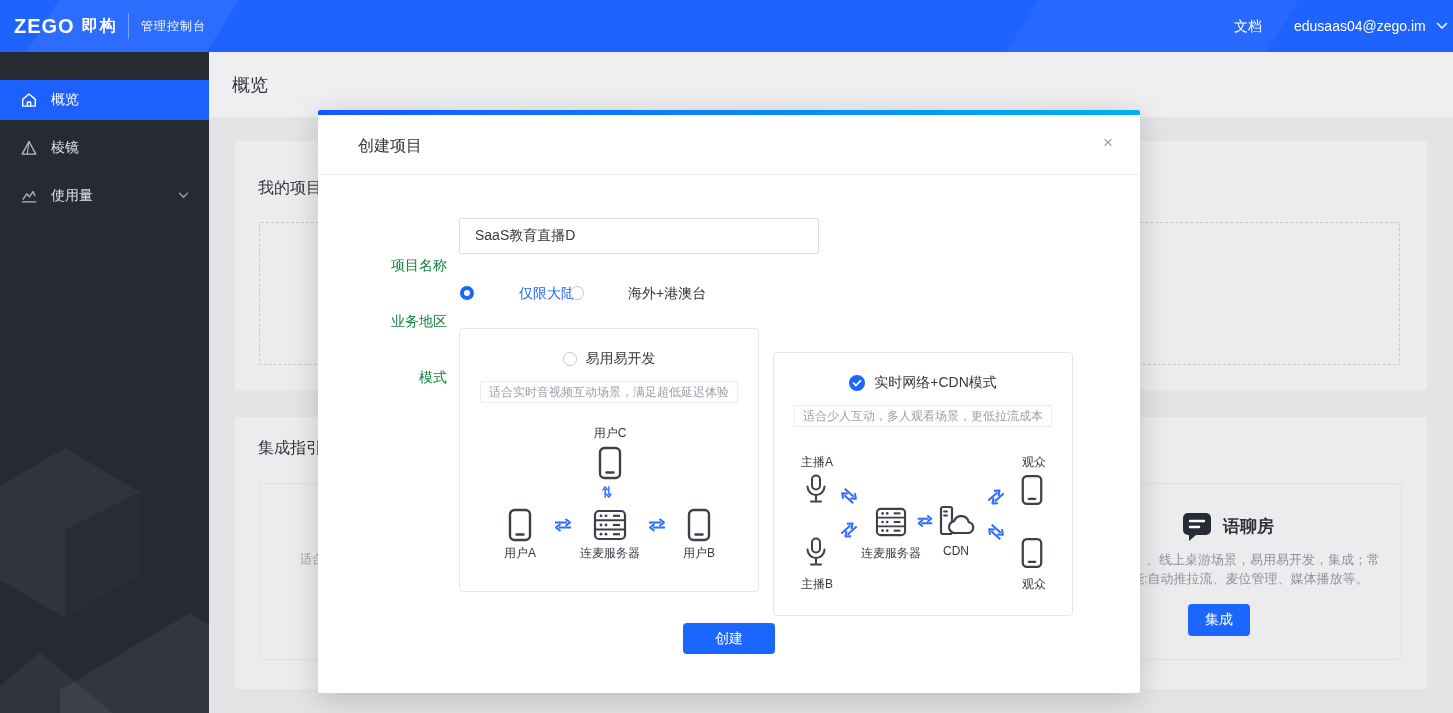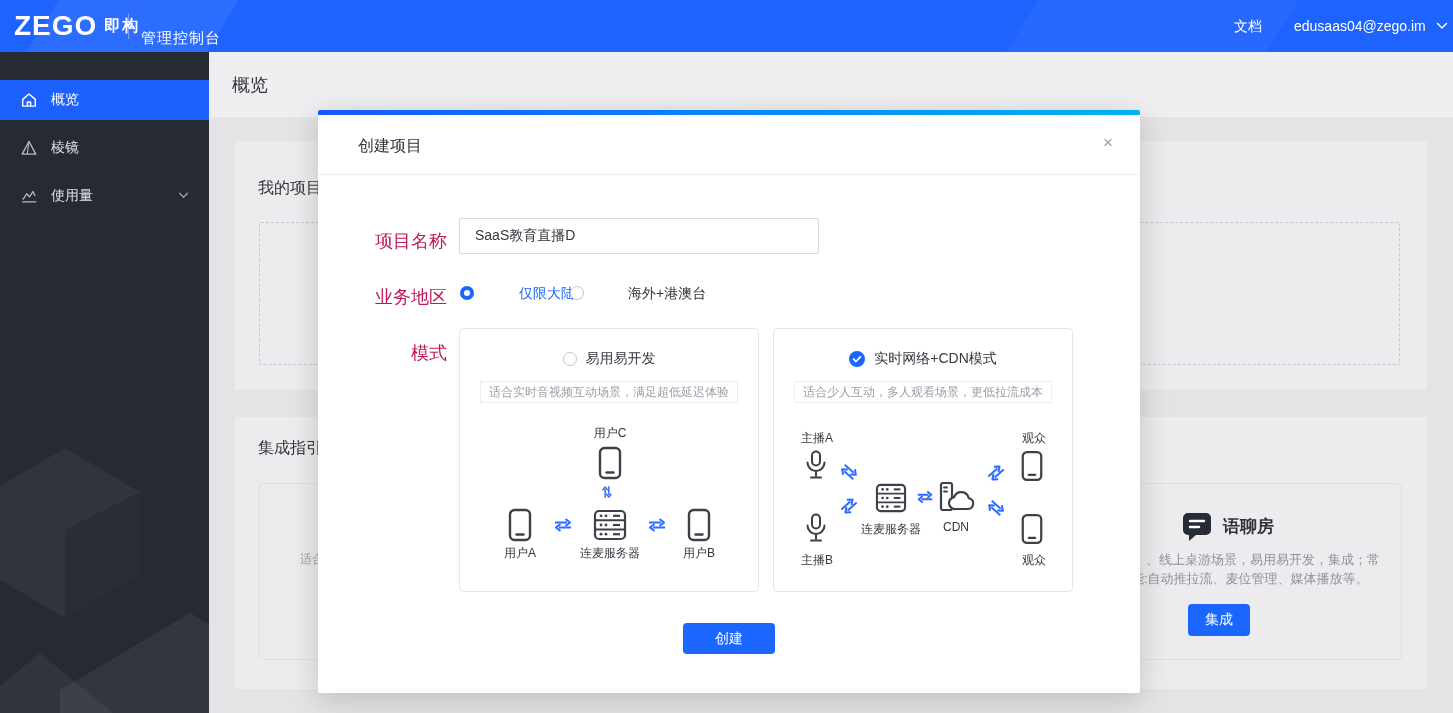--- a/index.html
+++ b/index.html
@@ -5,24 +5,24 @@
   * { margin:0; padding:0; box-sizing:border-box; }
   html,body { width:1453px; height:713px; }
   body { font-family:"Liberation Sans","DejaVu Sans",sans-serif; background:#e4e4e6; overflow:hidden; }
   .abs { position:absolute; }
   #stage { position:relative; width:1453px; height:713px; background:#e4e4e6; overflow:hidden; }
 
   
   #topbar { left:0; top:0; width:1453px; height:52px; background:#1f63ff; z-index:10; overflow:hidden; }
   .streak { position:absolute; background:rgba(255,255,255,0.06); }
   .logo-wrap { position:absolute; left:14px; top:0; height:52px; display:flex; align-items:center; color:#fff; }
-  .logo-en { font-size:28px; font-weight:800; letter-spacing:1px; }
+  .logo-en { font-size:20px; font-weight:800; letter-spacing:1px; }
   .logo-cn { font-size:16px; font-weight:700; margin-left:7px; letter-spacing:2px; }
   .tb-divider { position:absolute; left:128px; top:13px; width:1px; height:26px; background:rgba(255,255,255,0.35); }
-  .tb-title { position:absolute; left:141px; top:12px; height:52px; line-height:52px; color:#fff; font-size:15px; font-weight:500; letter-spacing:1px; }
+  .tb-title { position:absolute; left:141px; top:0; height:52px; line-height:52px; color:#fff; font-size:12px; font-weight:500; letter-spacing:1px; }
   .tb-doc { position:absolute; left:1234px; top:0; height:36px; line-height:52px; color:#fff; font-size:14px; cursor:pointer; }
   .tb-account { position:absolute; left:1294px; top:0; height:52px; line-height:52px; color:#fff; font-size:14px; cursor:pointer; }
   .tb-chevron { position:absolute; left:1436px; top:22px; }
 
   
   #sidebar { left:0; top:52px; width:209px; height:661px; background:#262a33; z-index:5; overflow:hidden; }
   .side-item { position:absolute; left:0; width:209px; height:40px; display:flex; align-items:center; padding-left:20px; gap:13px; color:#dde0e6; font-size:14px; cursor:pointer; }
   .side-item.active { background:#1c61fd; color:#fff; }
   .side-chevron { position:absolute; right:20px; top:16px; }
   .cube { position:absolute; }
@@ -38,21 +38,21 @@
   .vr-title { position:absolute; font-size:17px; font-weight:700; color:#2e3138; }
   .vr-line { position:absolute; font-size:13px; color:#8e929b; white-space:nowrap; }
   .vr-btn { position:absolute; width:62px; height:32px; background:#1a66ff; color:#fff; font-size:14px; border:none; border-radius:4px; cursor:pointer; }
 
   
   #modal { left:318px; top:110px; width:822px; height:583px; background:#fff; border-radius:2px; box-shadow:0 6px 30px rgba(0,0,0,0.18); z-index:50; }
   .grad-bar { position:absolute; left:0; top:0; width:822px; height:5px; background:linear-gradient(90deg,#1557ff,#00b2f2); border-radius:2px 2px 0 0; }
   .modal-title { position:absolute; left:40px; top:26px; font-size:16px; color:#33353b; font-weight:500; }
   .modal-close { position:absolute; right:27px; top:23px; font-size:17px; color:#9aa0a8; cursor:pointer; }
   .modal-div { position:absolute; left:0; top:64px; width:822px; height:1px; background:#ececef; }
-  .form-label { position:absolute; width:129px; text-align:right; font-size:18px; color:#be185d; }
+  .form-label { position:absolute; width:129px; text-align:right; font-size:14px; color:#15803d;margin-top:28px; }
   .name-input { position:absolute; left:141px; top:108px; width:360px; height:36px; border:1px solid #d9dade; border-radius:2px; font-size:14px; color:#33373e; padding:0 15px; outline:none; font-family:inherit; }
   .radio { position:absolute; width:14px; height:14px; border-radius:50%; background:#fff; }
   .radio.off { border:1px solid #c3c7cf; }
   .radio.on { border:4px solid #1a66ff; }
   .radio-label { position:absolute; font-size:14px; cursor:pointer;margin-left:36px; }
   .mode-card { position:absolute; top:218px; width:300px; height:264px; border:1px solid #e6e7ea; border-radius:4px; background:#fff; cursor:pointer; }
   .mc-head { position:absolute; left:0; top:21px; width:100%; display:flex; justify-content:center; align-items:center; gap:9px; }
   .mc-title { font-size:14px; color:#33373e; }
   .mc-desc { position:absolute; left:20px; top:52px; width:258px; height:22px; border:1px solid #ededf0; font-size:12px; color:#9aa0a8; line-height:20px; text-align:center; white-space:nowrap; overflow:hidden; }
   .dlabel { position:absolute; font-size:12px; color:#33373e; white-space:nowrap; }
@@ -221,21 +221,21 @@
         <svg width="26" height="34" viewBox="0 0 26 34">
             <rect x="3" y="2" width="20" height="30" rx="4.5" fill="none" stroke="#3b4049" stroke-width="2.4"></rect>
             <path d="M9.5 26.5 H16.5" stroke="#3b4049" stroke-width="2.4" stroke-linecap="round"></path>
           </svg>
       </span>
       <div class="dlabel center" style="left:60px;top:216px;">用户A</div>
       <div class="dlabel center" style="left:150px;top:216px;">连麦服务器</div>
       <div class="dlabel center" style="left:239px;top:216px;">用户B</div>
     </div>
 
-    <div class="mode-card" style="left:455px;">
+    <div class="mode-card" style="left:455px;margin-top:24px;">
       <div class="mc-head">
         <span>
           <svg width="16" height="16" viewBox="0 0 16 16">
               <circle cx="8" cy="8" r="8" fill="#1a66ff"></circle>
               <path d="M4.6 8.2 L7 10.5 L11.4 5.8" fill="none" stroke="#fff" stroke-width="1.8" stroke-linecap="round" stroke-linejoin="round"></path>
             </svg>
         </span>
         <span class="mc-title">实时网络+CDN模式</span>
       </div>
       <div class="mc-desc">适合少人互动，多人观看场景，更低拉流成本</div>

